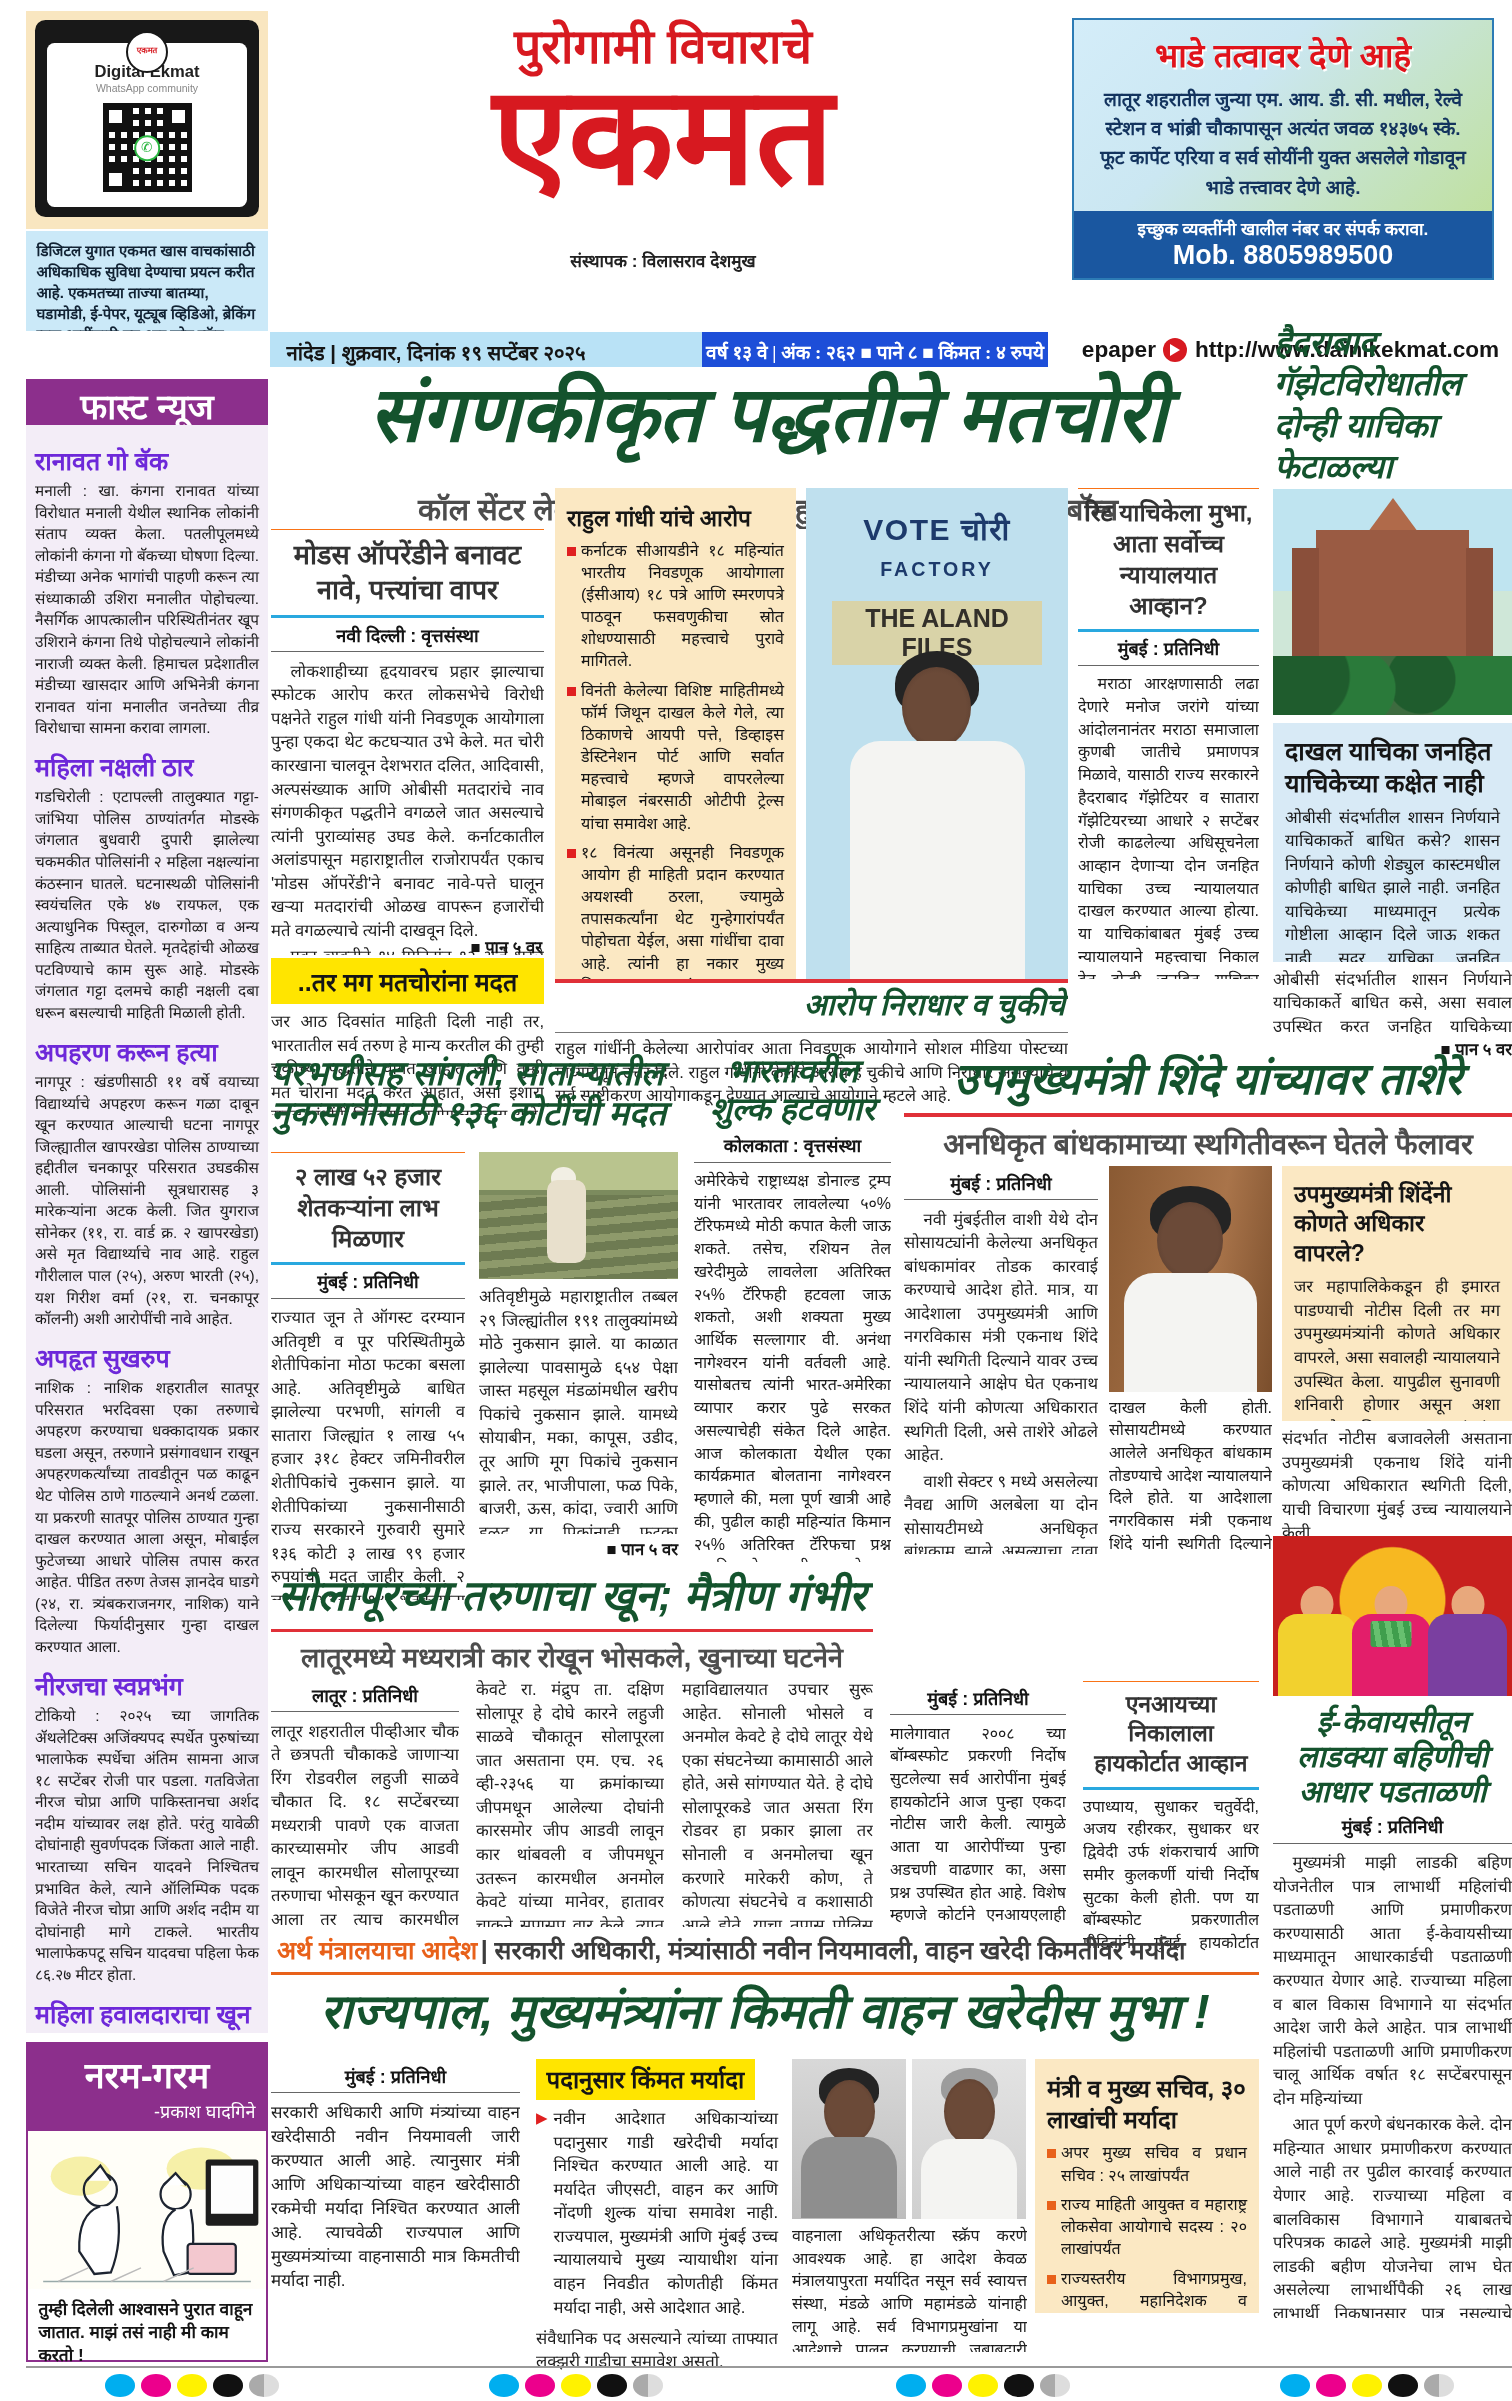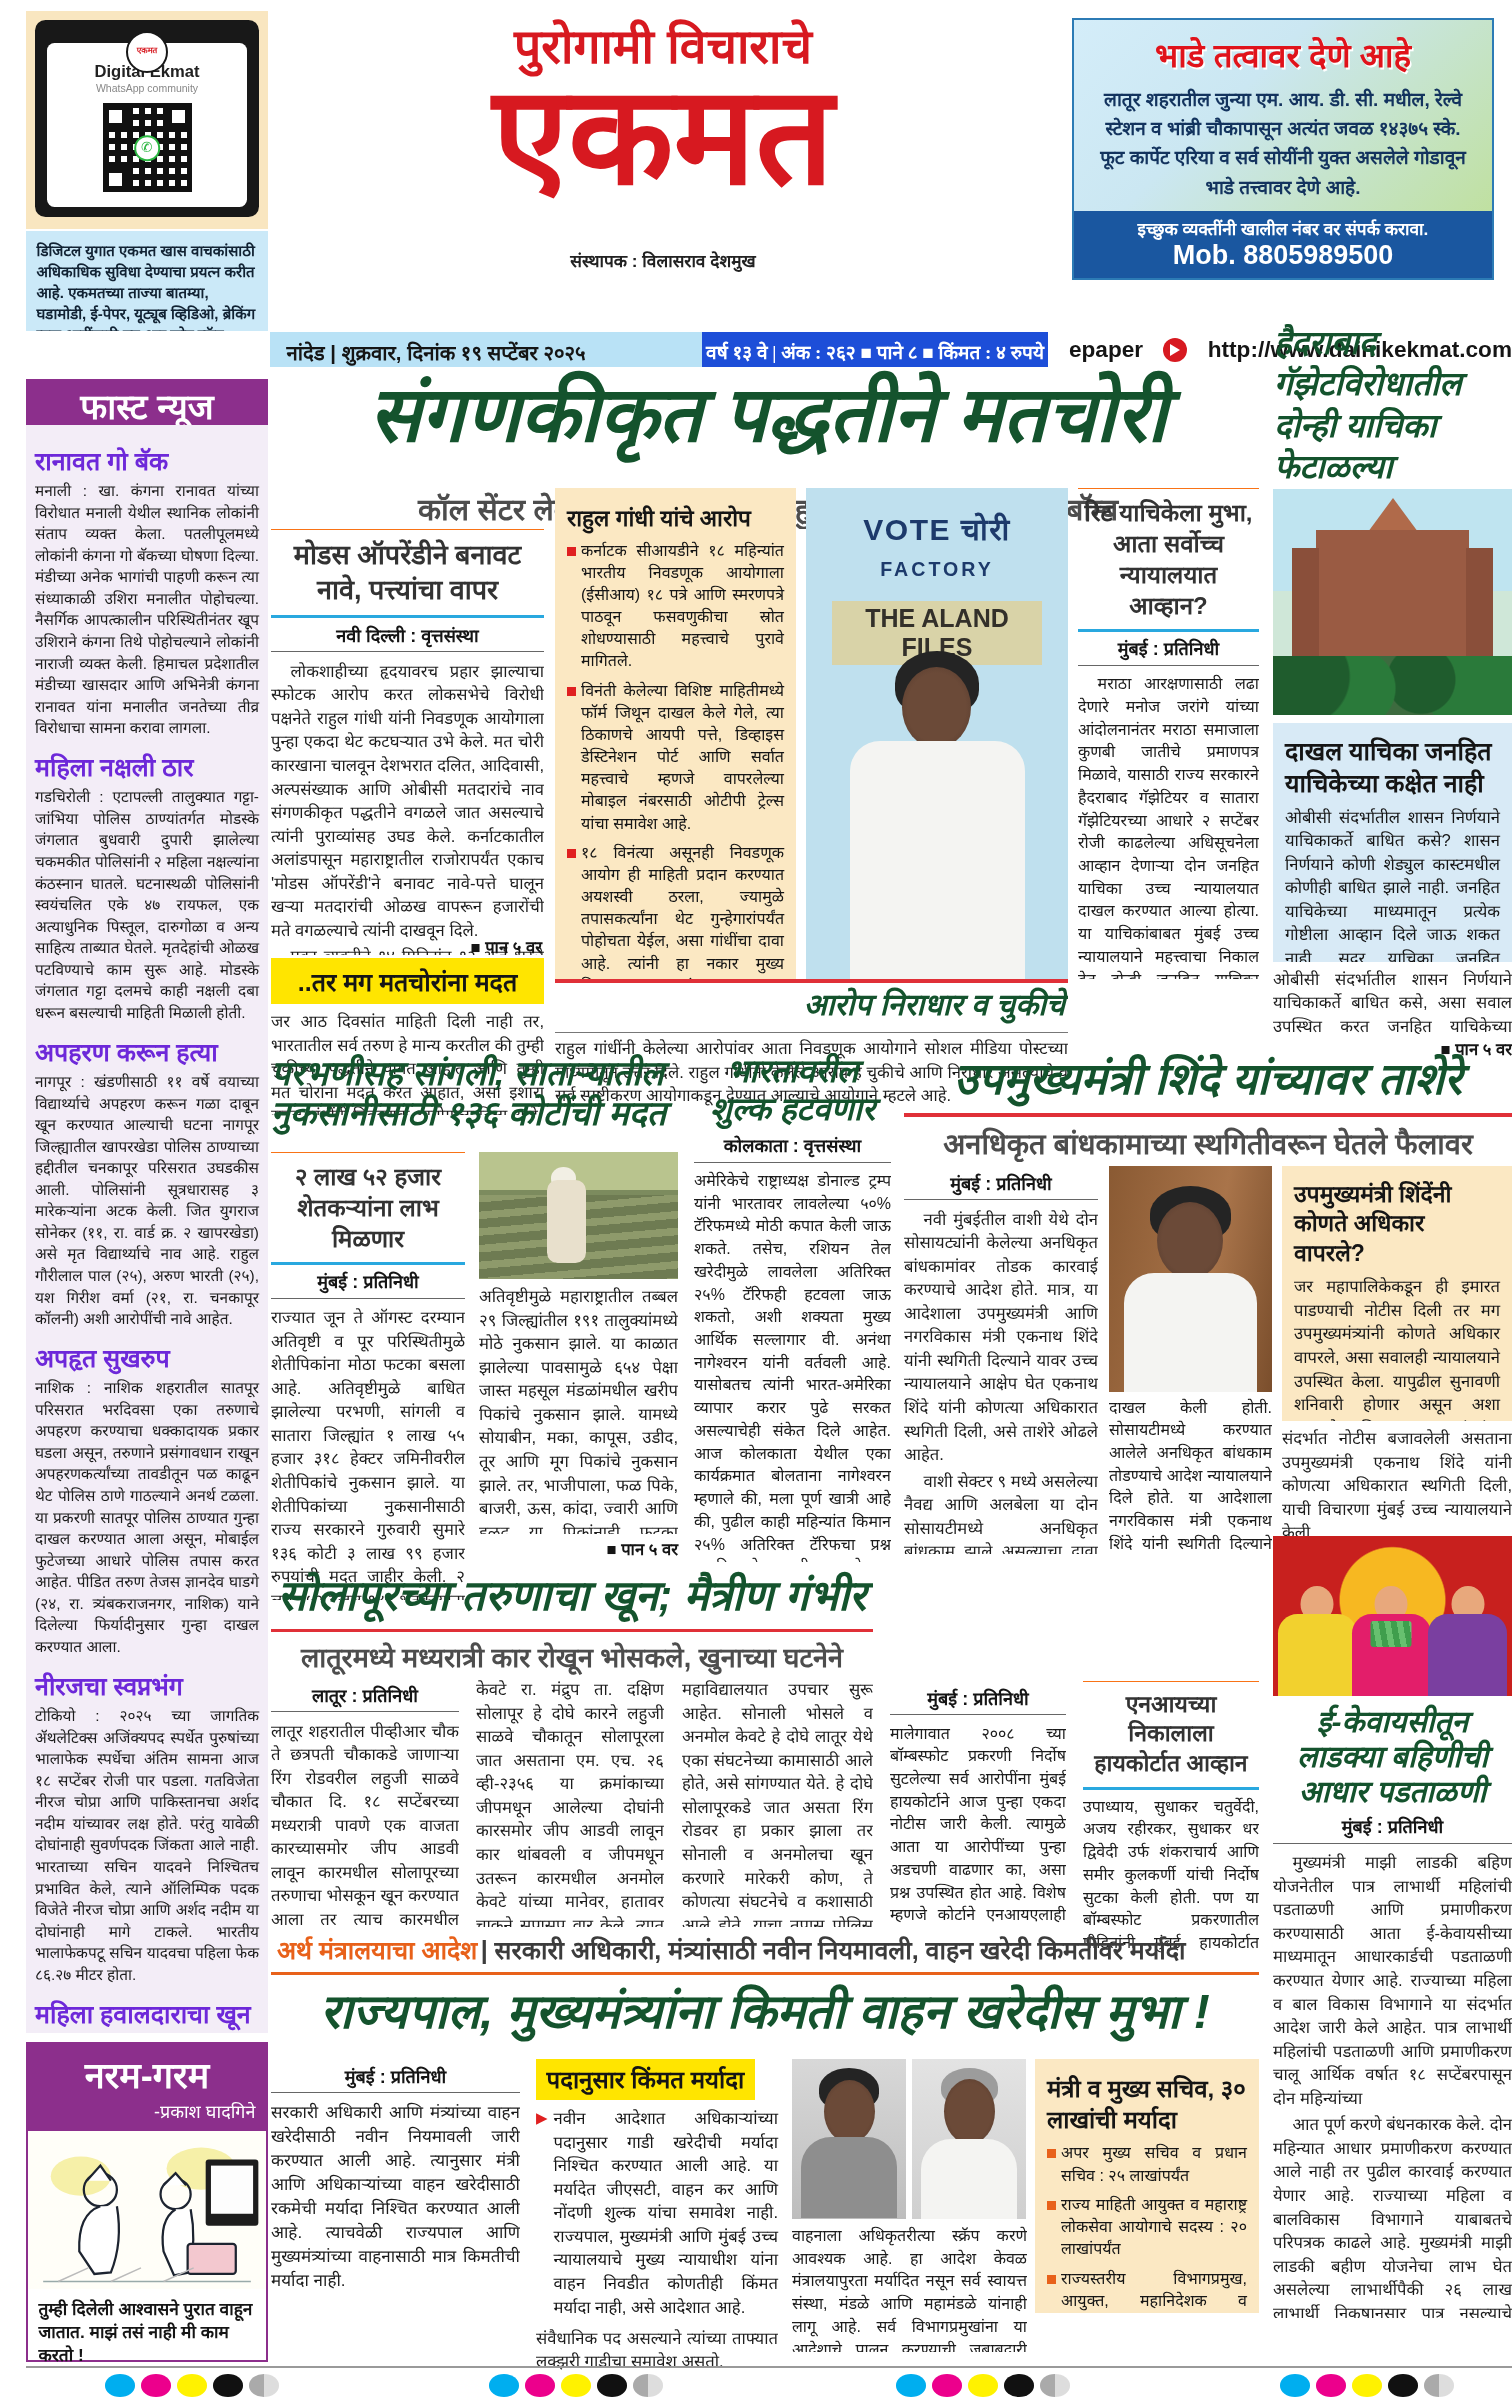--- a/index.html
+++ b/index.html
@@ -37,21 +37,21 @@
   .masthead-title{font-size:137px;color:#D71920;font-weight:bold;text-align:center;line-height:1.02;}
   .founder{font-size:17.3px;font-weight:bold;color:#222;text-align:center;}
   .adbox{border:2.3px solid #2C7BB5;background:linear-gradient(135deg,#D4EDF9 0%,#CBE7F2 35%,#BEDF92 100%);text-align:center;padding-top:12px;}
   .adtitle{font-size:33px;font-weight:bold;color:#E0131B;text-shadow:1.5px 1.5px 0 #fff;}
   .adbody{font-size:19px;font-weight:bold;color:#13335E;line-height:1.55;padding:7.5px 19.6px 0;}
   .adbar{position:absolute;left:0;right:0;bottom:0;background:#1A57A0;color:#fff;padding:6px 0 7.5px;}
   .adbar .l1{font-size:17.3px;font-weight:bold;}
   .adbar .l2{font-size:27px;font-weight:bold;}
   .datebar{background:#B9E2F6;font-size:20.3px;font-weight:bold;padding:6px 0 0 16.6px;}
   .issuebar{background:#1d4ed8;color:#fff;font-size:19px;font-weight:bold;text-align:center;padding-top:6.8px;font-family:Liberation Serif, serif;}
-  .epaperbar{font-size:22.6px;font-weight:bold;display:flex;align-items:center;justify-content:space-between;gap:7.5px;}
+  .epaperbar{font-size:22.6px;font-weight:bold;display:flex;align-items:center;justify-content:center;gap:7.5px;}
   .ep-icon{width:24px;height:24px;border-radius:50%;background:#D71920;position:relative;display:inline-block;}
   .ep-icon:after{content:"";position:absolute;left:6.8px;top:6px;border-left:10.5px solid #fff;border-top:6px solid transparent;border-bottom:6px solid transparent;}
   
   .fn-header{background:#8C2F8C;color:#fff;font-size:35px;font-weight:bold;text-align:center;padding-top:3px;}
   .fn-list{background:#F3EDF7;padding:7.5px 9px;}
   .fn-head{font-size:25px;font-weight:bold;color:#6d28d9;margin:10.5px 0 3px;}
   .fn-body{font-size:15.4px;line-height:1.4;text-align:justify;color:#1c1c1c;}
   .cartoon{border:2.3px solid #8C2F8C;background:#fff;}
   .cartoon-head{background:#8C2F8C;color:#fff;padding:6px 10.5px 7.5px;}
   .cartoon-title{font-size:36px;font-weight:bold;text-align:center;}

